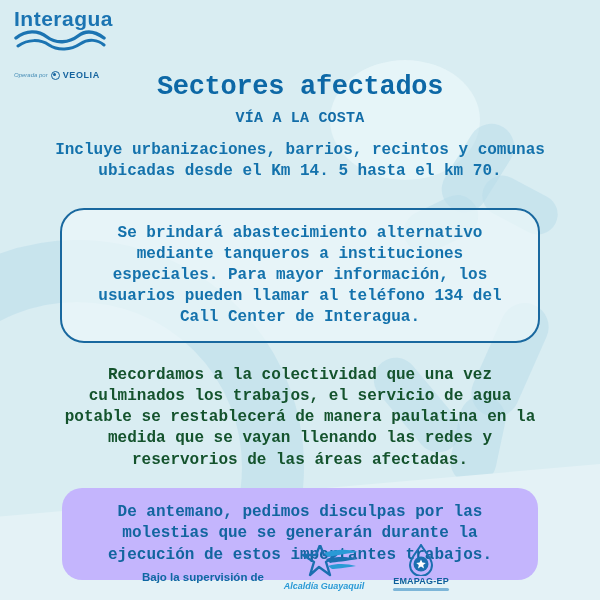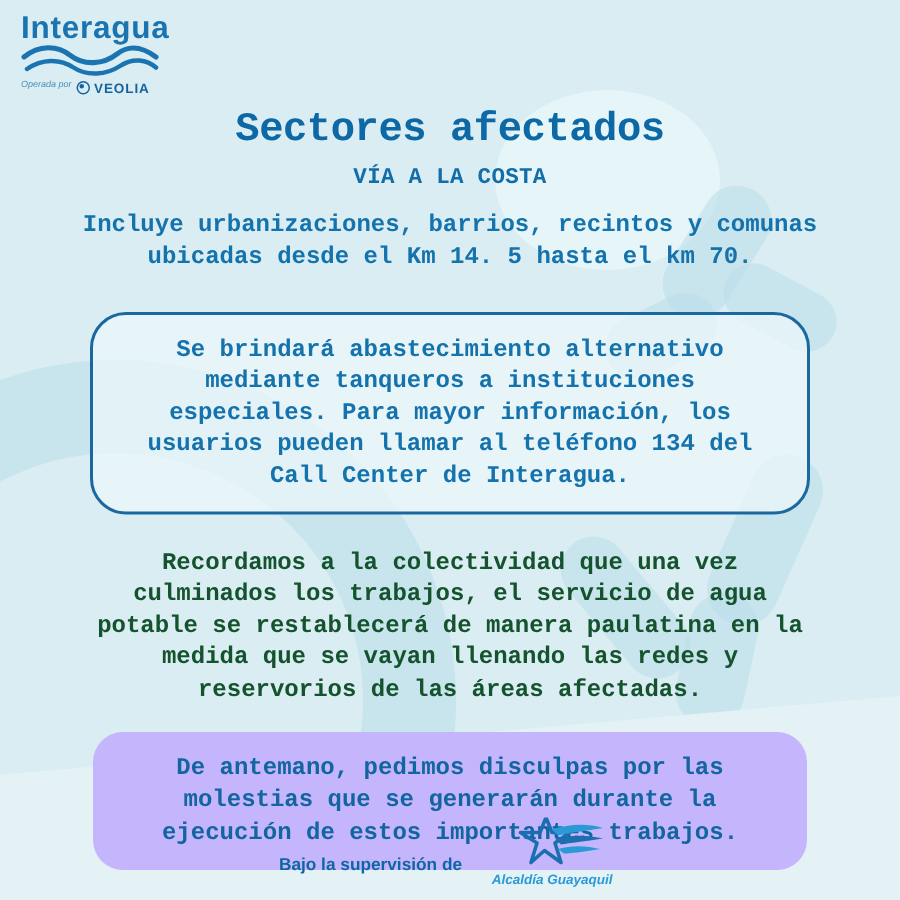--- a/index.html
+++ b/index.html
@@ -27,21 +27,21 @@
     background:rgba(232,246,249,0.8);
   }
   .wm-wedge{
     left:-40px;top:520px;width:720px;height:200px;background:#e4f2f6;
     transform:rotate(-5deg);transform-origin:left top;
   }
   
   .brand{position:absolute;left:14px;top:8px;width:150px;}
   .brand-name{color:#1b74b2;font-size:21px;font-weight:bold;letter-spacing:0.5px;line-height:1;}
   .brand-waves{display:block;margin-top:1px;}
-  .operator{margin-top:2px;display:flex;align-items:flex-start;gap:3px;}
+  .operator{margin-top:18px;display:flex;align-items:center;gap:3px;}
   .operator-prefix{font-size:6px;color:#4b90b8;font-style:italic;}
   .veolia-mark{
     width:9px;height:9px;border-radius:50%;border:1.6px solid #16649f;
     display:inline-block;position:relative;box-sizing:border-box;
   }
   .veolia-mark::after{
     content:"";position:absolute;left:1.4px;top:1.4px;width:3px;height:3px;
     border-radius:50%;background:#16649f;
   }
   .operator-name{font-size:9px;font-weight:bold;color:#16649f;letter-spacing:0.6px;}
@@ -133,13 +133,22 @@
   <div class="logo-alcaldia">
     <svg width="72" height="36" viewBox="0 0 72 36">
       <path d="M22 30 L26 17 L15 10 L28 10 L32 0 L36 10 L48 10 L38 17 L42 30 L31 22 Z" fill="none" stroke="#1b6fb0" stroke-width="2.4" stroke-linejoin="round"></path>
       <path d="M36 8 C 48 4, 60 4, 70 7 C 58 9, 48 10, 40 12" fill="#2a9ad6"></path>
       <path d="M38 14 C 50 11, 62 12, 70 14 C 58 16, 48 17, 42 18" fill="#1b6fb0"></path>
       <path d="M40 21 C 50 18, 60 19, 68 21 C 56 23, 48 24, 44 24" fill="#2a9ad6"></path>
     </svg>
     <span class="logo-alcaldia-name">Alcaldía Guayaquil</span>
   </div>
 
+  <div class="logo-emapag">
+    <svg width="26" height="32" viewBox="0 0 26 32">
+      <path d="M13 1 C 17 8, 24 14, 24 21 A 11 11 0 0 1 2 21 C 2 14, 9 8, 13 1 Z" fill="none" stroke="#1b6fb0" stroke-width="2"></path>
+      <circle cx="13" cy="20" r="7.5" fill="#1b6fb0"></circle>
+      <path d="M13 15.5 L14.4 18.6 L17.8 18.9 L15.2 21.1 L16 24.4 L13 22.6 L10 24.4 L10.8 21.1 L8.2 18.9 L11.6 18.6 Z" fill="#ffffff"></path>
+    </svg>
+    <span class="logo-emapag-name">EMAPAG-EP</span>
+    <span class="emapag-tagline"></span>
+  </div>
 </div>
 
 </body></html>

